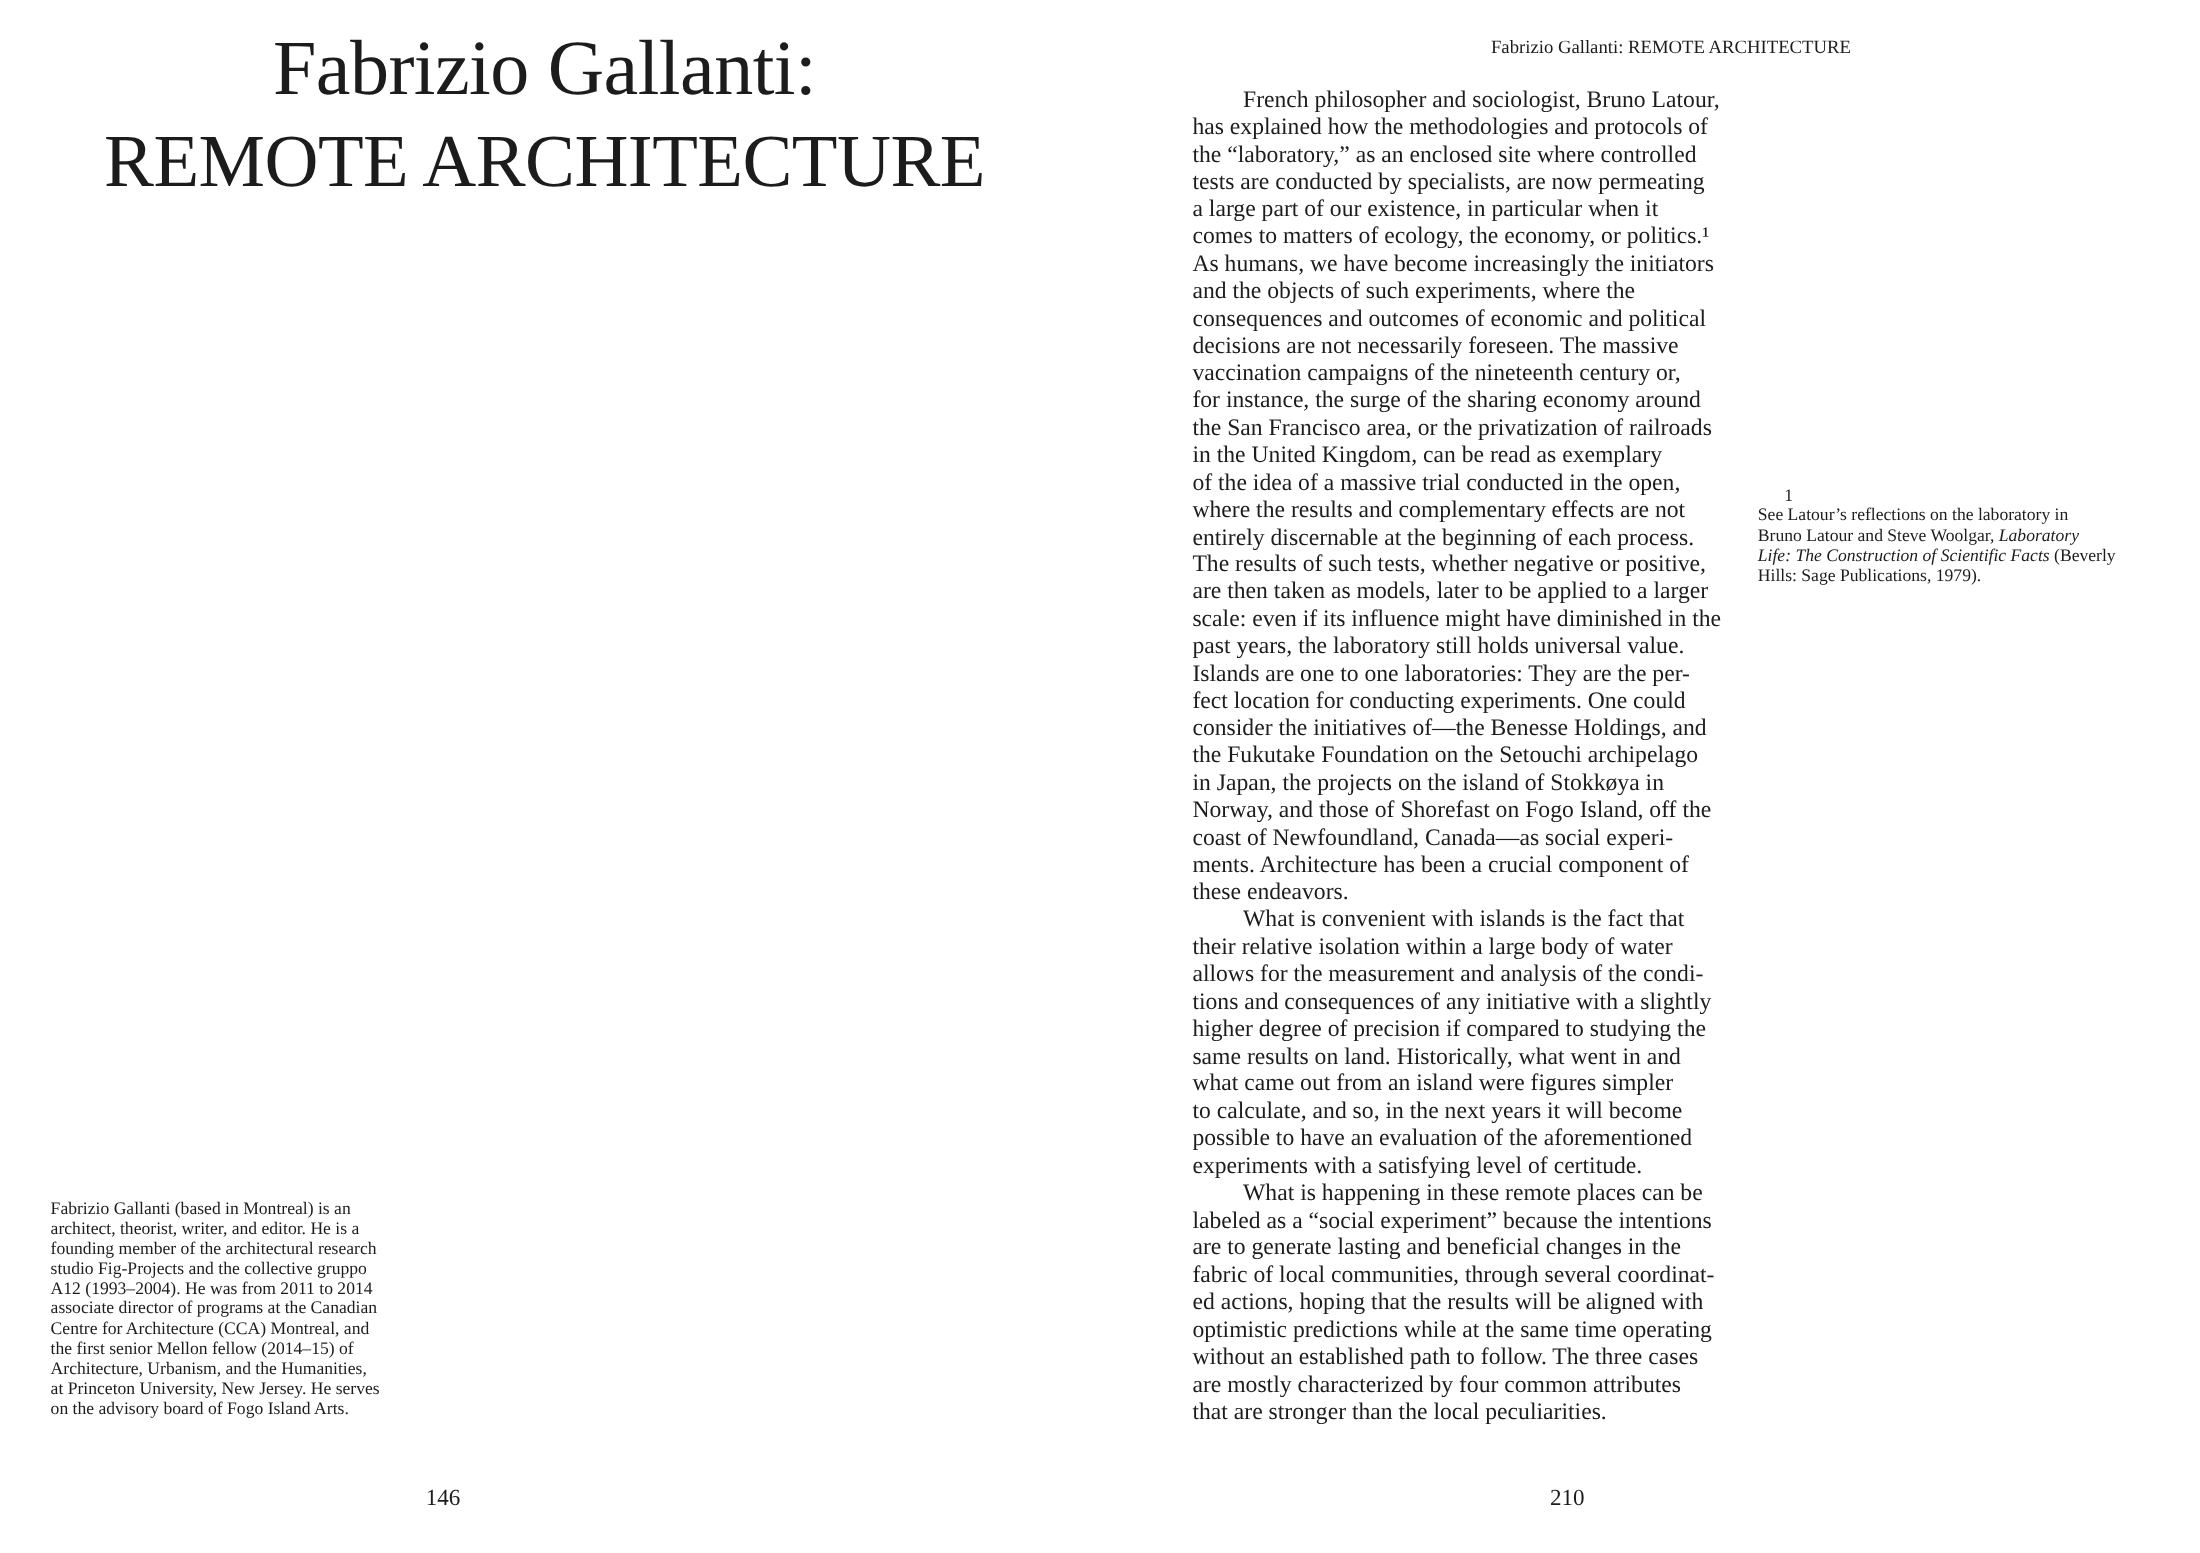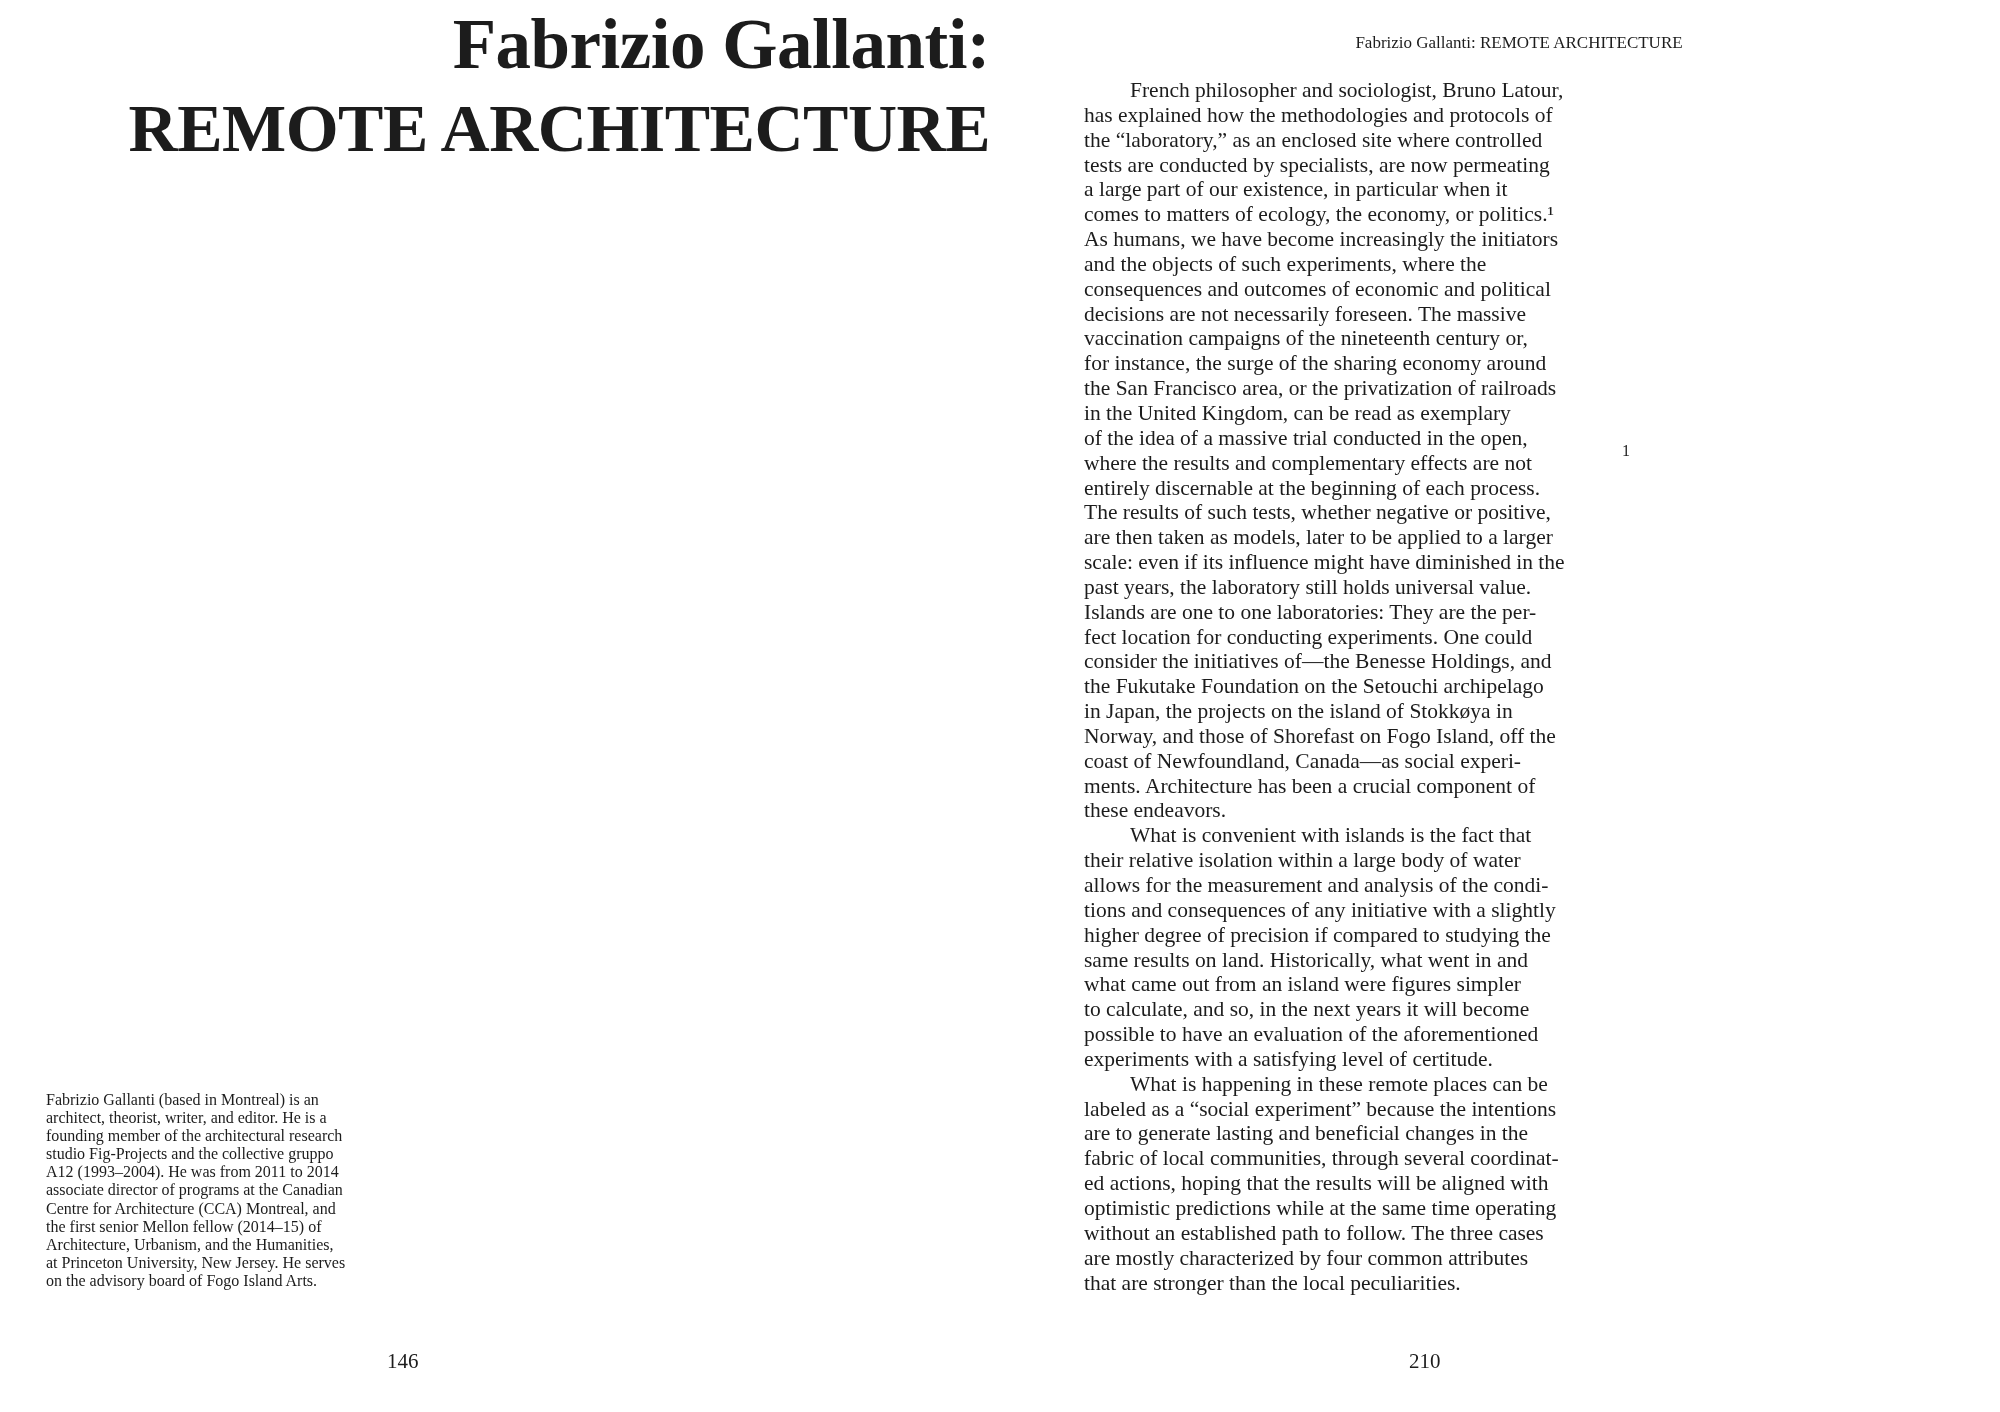--- a/index.html
+++ b/index.html
@@ -23,25 +23,24 @@
     height: 1412px;
     background: #ffffff;
   }
   #page-left  { left: 0; }
   #page-right { left: 1000px; }
 
   
   .title-block {
     position: absolute;
     left: 0;
-    top: 2px;
+    top: 20px;
     width: 990px;
-    text-align: right;
+    text-align: center;
     white-space: nowrap;
-    font-weight: bold;
   }
   .title-line1 {
     font-size: 71px;
     line-height: 84px;
     letter-spacing: -0.5px;
   }
   .title-line2 {
     font-size: 68px;
     line-height: 84px;
     letter-spacing: -0.5px;
@@ -181,15 +180,19 @@
 fabric of local communities, through several coordinat-
 ed actions, hoping that the results will be aligned with
 optimistic predictions while at the same time operating
 without an established path to follow. The three cases
 are mostly characterized by four common attributes
 that are stronger than the local peculiarities.</p>
   </div>
 
 <div class="footnote-block">
   <div class="footnote-number">1</div>
+  <div class="footnote-body"><span>See Latour’s reflections on the laboratory in
+Bruno Latour and Steve Woolgar, </span><span class="italic">Laboratory
+Life: The Construction of Scientific Facts</span><span> (Beverly
+Hills: Sage Publications, 1979).</span></div>
 </div>
 
 <div class="folio" id="folio-right">210</div>
 
 </body></html>

